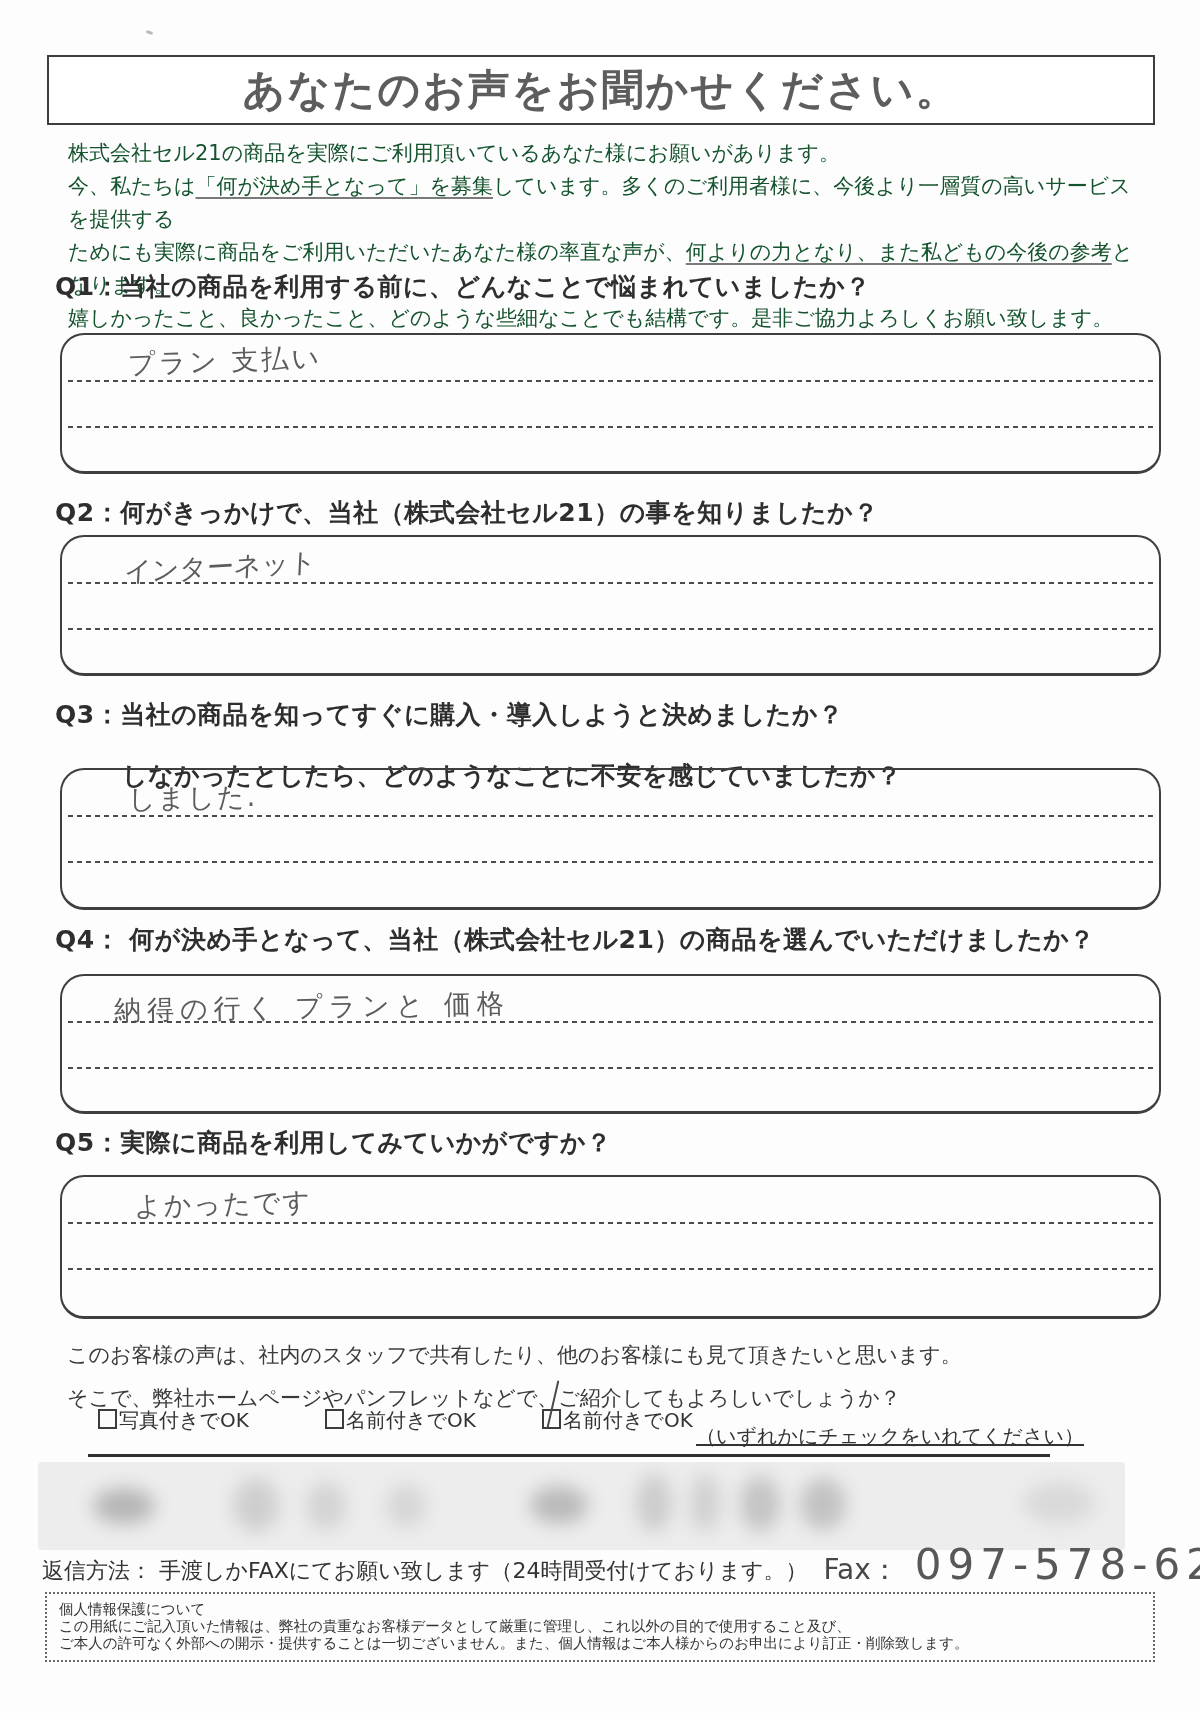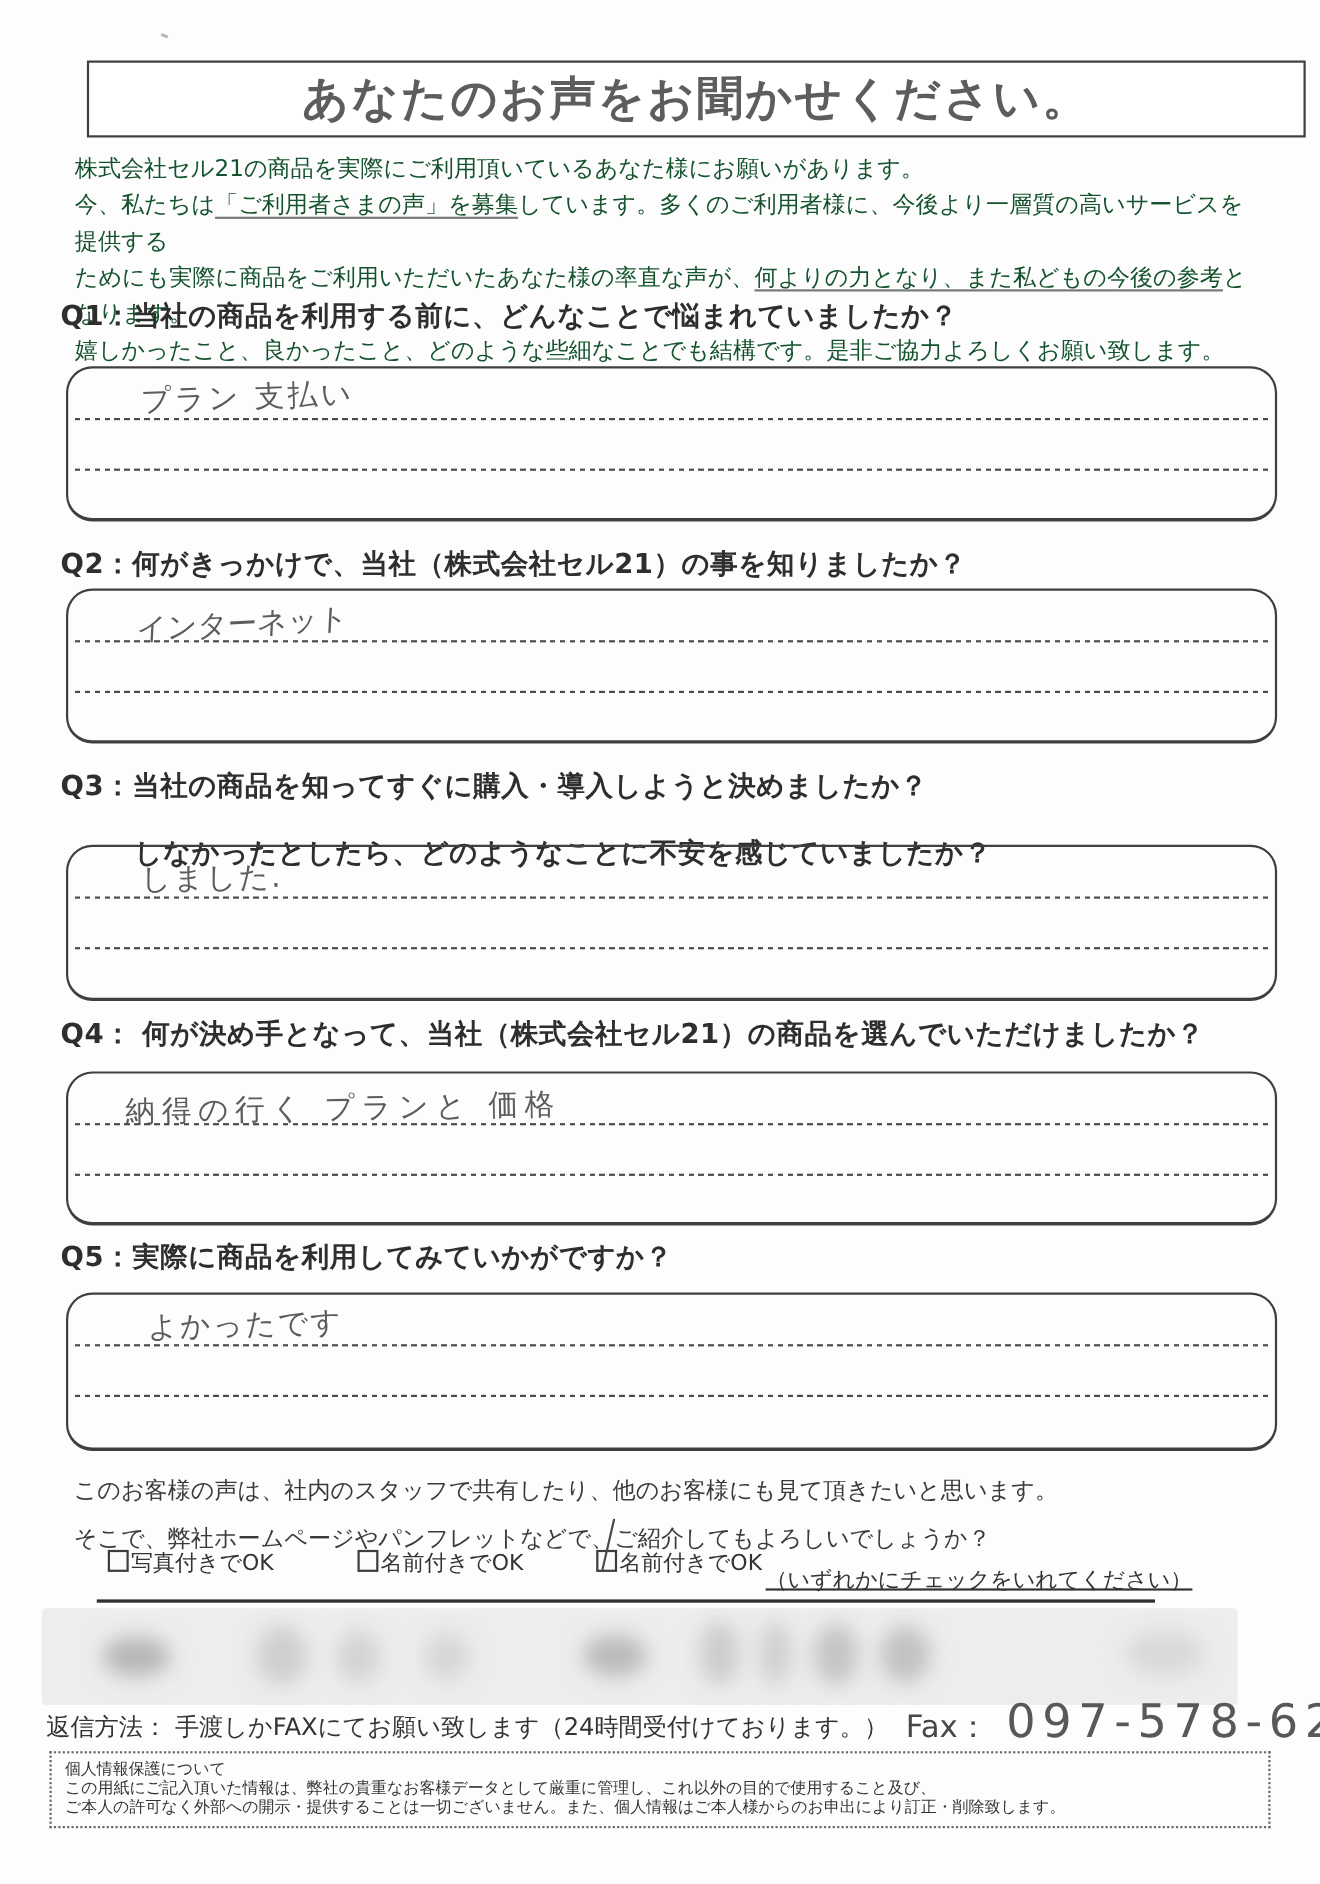--- a/index.html
+++ b/index.html
@@ -5,21 +5,21 @@
   html,body{margin:0;padding:0;background:#ffffff;}
   .page{
     position:relative;width:1200px;height:1713px;background:#fdfdfd;
     font-family:"DejaVu Sans","Liberation Sans",sans-serif;color:#333;
     overflow:hidden;
   }
   .speck{position:absolute;left:146px;top:31px;width:7px;height:3px;background:#b9b9b9;border-radius:2px;transform:rotate(20deg);}
   
   .title-box{
     position:absolute;left:47px;top:55px;width:1104px;height:66px;
-    border:2px solid #3e3e3e;background:#fff;margin-left:32px;
+    border:2px solid #3e3e3e;background:#fff;
   }
   .title-box h1{
     margin:0;line-height:66px;text-align:center;
     font-size:42px;font-weight:700;color:#5d5d5d;letter-spacing:2px;
   }
   
   .intro{position:absolute;left:68px;top:137px;width:1080px;font-size:21px;line-height:33px;color:#14532d;}
   .intro p{margin:0;}
   .u{text-decoration:underline;text-decoration-color:#7a7a7a;text-underline-offset:4px;}
   
@@ -83,21 +83,21 @@
 <div class="page">
 
   <div class="speck"></div>
 
   <div class="title-box">
     <h1>あなたのお声をお聞かせください。</h1>
   </div>
 
   <div class="intro">
     <p><span>株式会社セル21の商品を実際にご利用頂いているあなた様にお願いがあります。</span></p>
-    <p><span>今、私たちは</span><span class="u">「ご利用者さまの声」を募集</span><span>しています。多くのご利用者様に、今後より一層質の高いサービスを提供する</span></p>
+    <p><span>今、私たちは</span><span class="u">「何が決め手となって」を募集</span><span>しています。多くのご利用者様に、今後より一層質の高いサービスを提供する</span></p>
     <p><span>ためにも実際に商品をご利用いただいたあなた様の率直な声が、</span><span class="u">何よりの力となり、また私どもの今後の参考</span><span>となります。</span></p>
     <p><span>嬉しかったこと、良かったこと、どのような些細なことでも結構です。是非ご協力よろしくお願い致します。</span></p>
   </div>
 
   <div class="q-label" style="top:270px">Q1：当社の商品を利用する前に、どんなことで悩まれていましたか？</div>
   <div class="answer-box" style="top:333px;height:136px">
     <div class="dash d1"></div>
     <div class="dash d2"></div>
     <div class="hand" style="left:66px;top:8px;transform:rotate(-2deg);letter-spacing:3px">プラン 支払い</div>
   </div>

